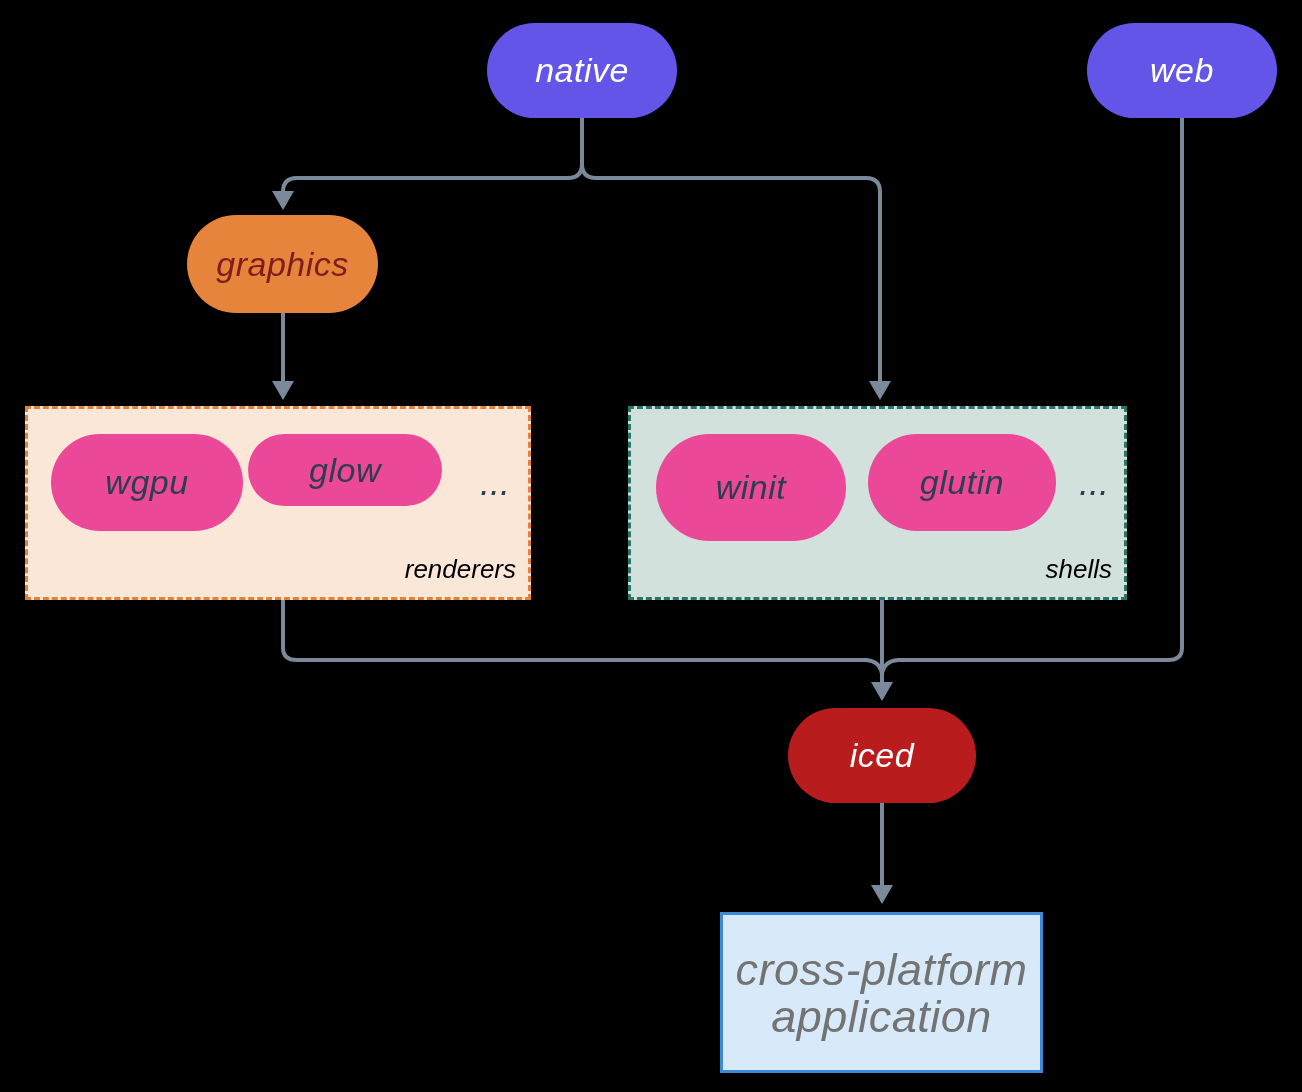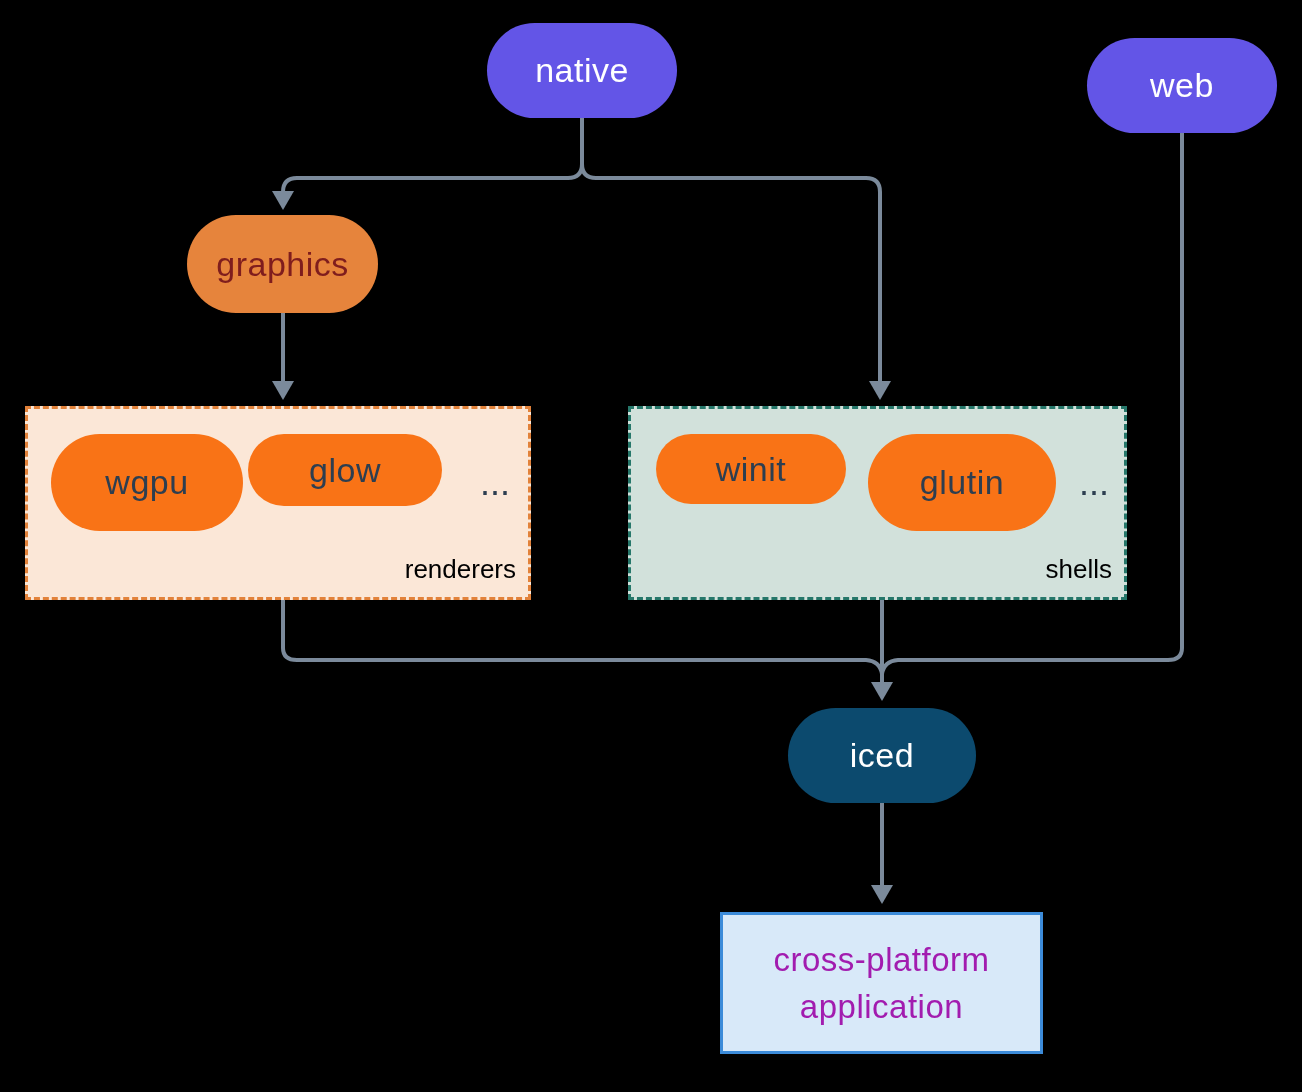--- a/index.html
+++ b/index.html
@@ -7,20 +7,21 @@
     padding: 0;
     background: #000000;
   }
   .canvas {
     position: relative;
     width: 1302px;
     height: 1092px;
     background: #000000;
     font-family: "Liberation Sans", sans-serif;
     overflow: hidden;
+    font-style: italic;
   }
   .connectors {
     position: absolute;
     left: 0; top: 0;
     width: 1302px;
     height: 1092px;
   }
   .connectors path {
     fill: none;
     stroke: #7B8A9B;
@@ -34,22 +35,22 @@
     position: absolute;
     display: flex;
     align-items: center;
     justify-content: center;
     border-radius: 60px;
     font-size: 34px;
     letter-spacing: 0.5px;
   }
   .pill-purple { background: #6355E7; color: #FFFFFF; }
   .pill-orange { background: #E6843C; color: #7f1d1d; }
-  .pill-blue   { background: #0c4a6e; color: #FFFFFF; }
-  .pill-white  { background: #f97316; color: #2D3E50; }
+  .pill-blue   { background: #b91c1c; color: #FFFFFF; }
+  .pill-white  { background: #ec4899; color: #2D3E50; }
 
   .group {
     position: absolute;
     box-sizing: border-box;
   }
   .group-renderers {
     left: 25px; top: 406px;
     width: 506px; height: 194px;
     background: #FBE7D7;
     border: 3px dashed #E2823A;
@@ -71,44 +72,44 @@
   .ellipsis {
     position: absolute;
     top: 25px;
     height: 97px;
     display: flex;
     align-items: center;
     font-size: 36px;
     color: #2D3E50;
   }
   .node-native   { left: 487px; top: 23px;  width: 190px; height: 95px; }
-  .node-web      { left: 1087px; top: 23px; width: 190px; height: 95px; margin-top: 15px; }
+  .node-web      { left: 1087px; top: 23px; width: 190px; height: 95px; }
   .node-graphics { left: 187px; top: 215px; width: 191px; height: 98px; }
   .node-iced     { left: 788px; top: 708px; width: 188px; height: 95px; }
 
   .pill-wgpu   { left: 23px;  top: 25px; width: 192px; height: 97px; }
   .pill-glow   { left: 220px; top: 25px; width: 194px; height: 72px; }
   .ellipsis-renderers { left: 452px; }
-  .pill-winit  { left: 25px;  top: 25px; width: 190px; height: 70px; }
+  .pill-winit  { left: 25px;  top: 25px; width: 190px; height: 107px; }
   .pill-glutin { left: 237px; top: 25px; width: 188px; height: 97px; justify-content: center; }
   .ellipsis-shells { left: 448px; }
 
   .app-box {
     position: absolute;
     left: 720px; top: 912px;
-    width: 323px; height: 142px;
+    width: 323px; height: 161px;
     box-sizing: border-box;
     background: #D8E9F9;
     border: 3px solid #3C8BD9;
     display: flex;
     flex-direction: column;
     align-items: center;
     justify-content: center;
-    color: #a21caf;
-    font-size: 33px;
+    color: #737373;
+    font-size: 45px;
     line-height: 47px;
     letter-spacing: 0.5px;
   }
 </style>
 </head>
 <body>
 
 <div class="canvas">
 
   <svg class="connectors" viewBox="0 0 1302 1092" xmlns="http://www.w3.org/2000/svg">

